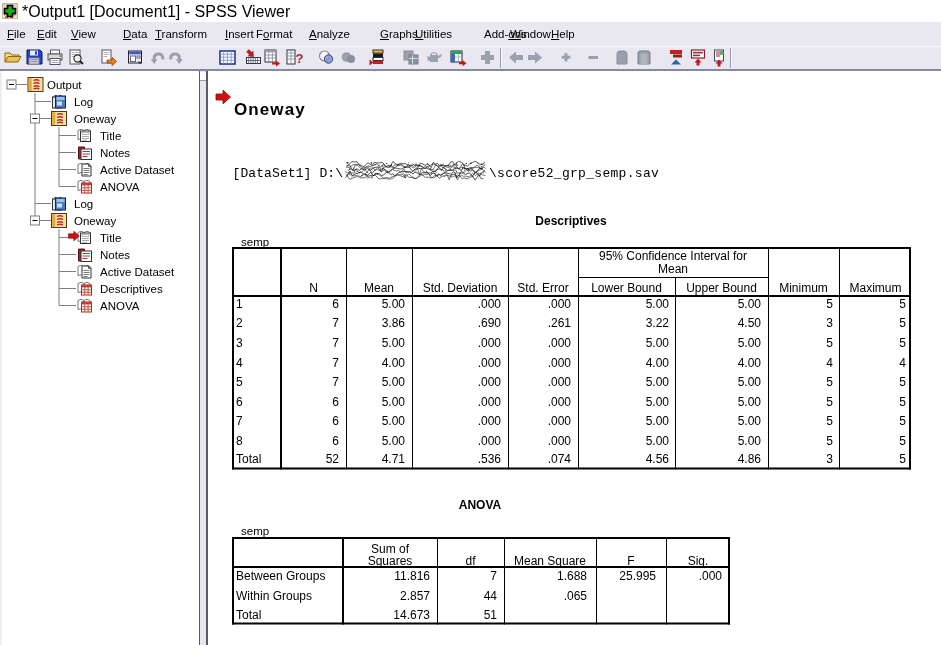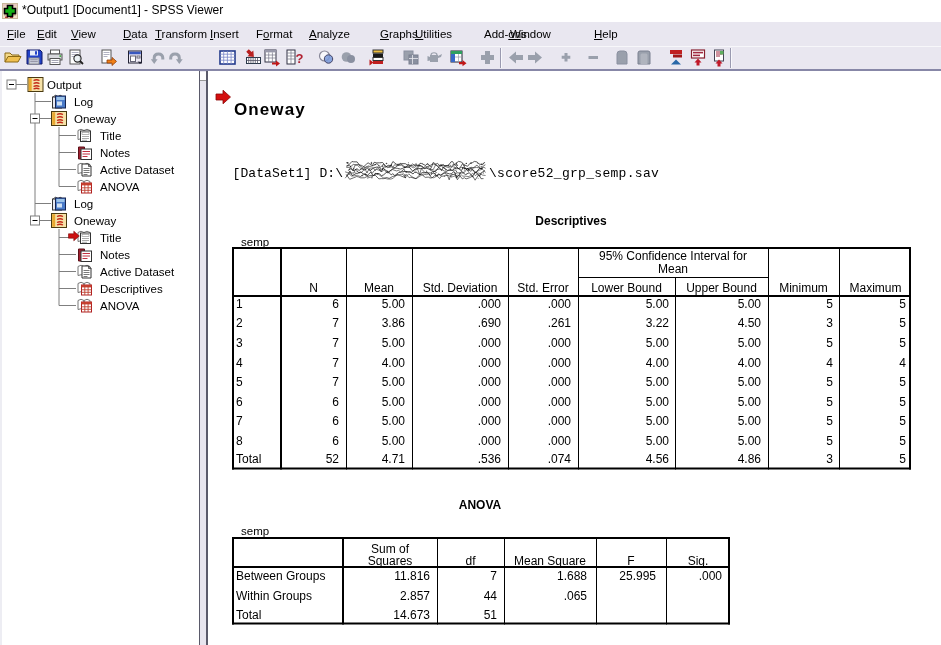--- a/index.html
+++ b/index.html
@@ -1,19 +1,19 @@
 <!DOCTYPE html>
 <html><head>
 <meta charset="utf-8">
 <style>
 html,body{margin:0;padding:0;}
 body{width:941px;height:645px;position:relative;background:#fff;font-family:"Liberation Sans",sans-serif;overflow:hidden;}
 .abs{position:absolute;}
 .titlebar{left:0;top:0;width:941px;height:22px;background:#fff;}
-.titletext{left:22px;top:3px;font-size:12px;color:#000;white-space:pre;}
+.titletext{left:22px;top:3px;font-size:16px;color:#000;white-space:pre;}
 .menubar{left:0;top:22px;width:941px;height:24px;background:#e9e7f0;border-bottom:1px solid #f7f7fa;}
 .mi{position:absolute;top:28px;font-size:11.5px;color:#000;white-space:pre;text-align:center;}
 .toolbar{left:0;top:47px;width:941px;height:22px;background:#e9e7f0;}
 .tbline{left:0;top:69px;width:941px;height:2px;background:#8787a7;}
 .panelarea{left:0;top:71px;width:941px;height:574px;background:#fff;}
 .treepane{left:0;top:73px;width:199px;height:572px;background:#fff;}
 .split1{left:199px;top:71px;width:1px;height:574px;background:#5a5a6a;}
 .splitbar{left:200px;top:71px;width:6px;height:574px;background:#e7e5ee;}
 .split2{left:206px;top:71px;width:2px;height:574px;background:#5a5a6a;}
 .splithandle{left:200px;top:72px;width:6px;height:8px;background:#fdfdfd;border-bottom:1px solid #999;}
@@ -30,28 +30,28 @@
   <rect x="8" y="13.5" width="3" height="1.5" fill="#c04040"></rect>
   <path d="M5.5 2.5 h5 v3 h3 v5 h-3 v3 h-5 v-3 h-3 v-5 h3 z" fill="#15b015" stroke="#000" stroke-width="1.6"></path>
 </svg>
 <div class="abs titletext">*Output1 [Document1] - SPSS Viewer</div>
 <div class="abs menubar"></div>
 <div class="mi" style="left:7px"><u>F</u>ile</div>
 <div class="mi" style="left:37px"><u>E</u>dit</div>
 <div class="mi" style="left:71px"><u>V</u>iew</div>
 <div class="mi" style="left:123px"><u>D</u>ata</div>
 <div class="mi" style="left:155px"><u>T</u>ransform</div>
-<div class="mi" style="left:210px"><u>I</u>nsert</div>
+<div class="mi" style="left:225px"><u>I</u>nsert</div>
 <div class="mi" style="left:256px">F<u>o</u>rmat</div>
 <div class="mi" style="left:309px"><u>A</u>nalyze</div>
 <div class="mi" style="left:380px"><u>G</u>raphs</div>
 <div class="mi" style="left:415px"><u>U</u>tilities</div>
 <div class="mi" style="left:484px">Add-<u>o</u>ns</div>
 <div class="mi" style="left:510px"><u>W</u>indow</div>
-<div class="mi" style="left:594px"><u>H</u>elp</div>
+<div class="mi" style="left:551px"><u>H</u>elp</div>
 <div class="abs toolbar"></div>
 <svg class="abs" style="left:0;top:46px" width="941" height="24" viewBox="0 0 941 24">
     <g transform="translate(4,3)">
       <path d="M1 13 L1 4 L6 4 L8 6 L15 6 L15 8" fill="#f5d98a" stroke="#8a6914"></path>
       <path d="M1 13 L4 7.5 L17 7.5 L14 13 z" fill="#f0c050" stroke="#8a6914"></path>
     </g>
     <g transform="translate(26,3)">
       <path d="M1 1 h13 l2 2 v12 h-15 z" fill="#2242c8" stroke="#101868"></path>
       <rect x="4" y="1.5" width="8" height="5" fill="#e8eef8"></rect>
       <rect x="9" y="2.2" width="2" height="3.4" fill="#2242c8"></rect>

